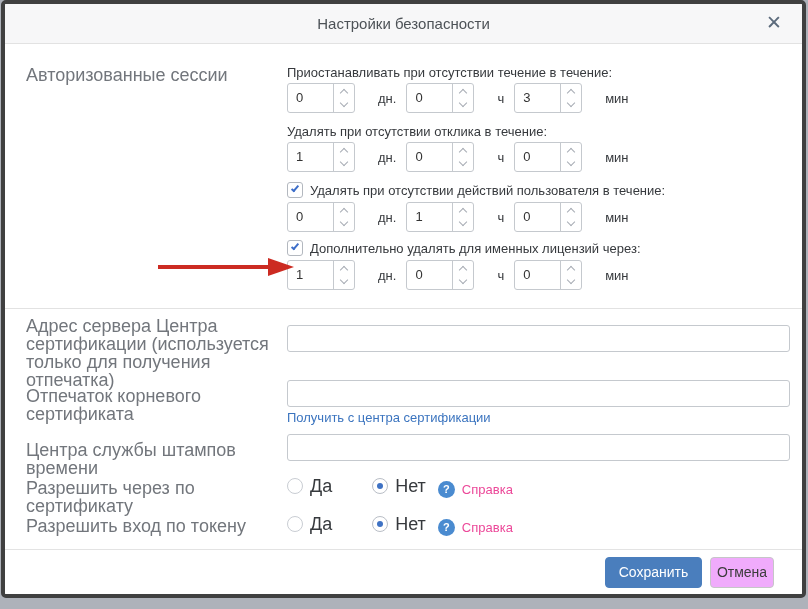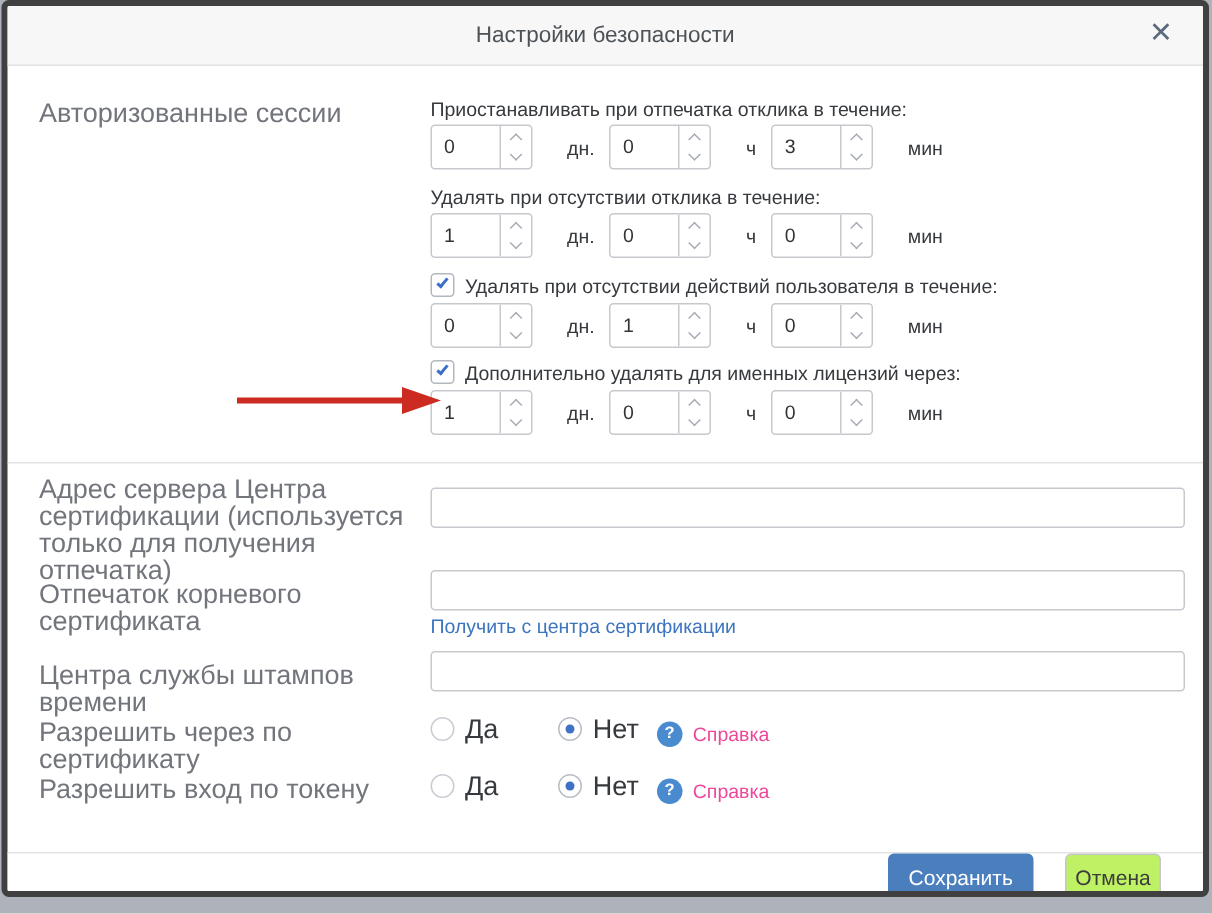--- a/index.html
+++ b/index.html
@@ -103,51 +103,50 @@
     display:flex; align-items:center; margin-left:12px; margin-top:6px; cursor:pointer;
   }
   .help-icon {
     width:17px; height:17px; border-radius:50%; background:#4a8bd0;
     color:#fff; font-size:11px; font-weight:bold; text-align:center;
     line-height:17px;
   }
   .help-text { margin-left:7px; font-size:13px; color:#ec4899; }
   .arrow-svg { position:absolute; left:151px; top:251px; }
   .dlg-footer {
-    position:absolute; left:0; right:0; bottom:0; height:26px;
+    position:absolute; left:0; right:0; bottom:0; height:45px;
     background:#fff; border-top:1px solid #e3e3e3;
-    display:flex; align-items:flex-start; justify-content:flex-end;
+    display:flex; align-items:center; justify-content:flex-end;
     padding-right:28px;
-    gap:13px;
   }
   .btn {
     height:31px; border-radius:4px; font-size:14px; cursor:pointer;
     font-family:"Liberation Sans","DejaVu Sans",sans-serif;
   }
   .btn-primary {
     background:#4a7ebd; border:1px solid #4a7ebd; color:#fff;
     width:97px; margin-right:8px;
   }
   .btn-secondary {
-    background:#bef264; border:1px solid #c6c6c8; color:#3c3c3c; width:64px;
+    background:#f0abfc; border:1px solid #c6c6c8; color:#3c3c3c; width:64px;
   }
 </style>
 </head>
 <body>
 
 <div class="dialog">
 
   <div class="dlg-header">
     <div class="dlg-title">Настройки безопасности</div>
     <div class="close-btn">✕</div>
   </div>
 
   <div class="left-label" style="top:62px">Авторизованные сессии</div>
 
-  <div class="ctl-label" style="top:61px">Приостанавливать при отпечатка отклика в течение:</div>
+  <div class="ctl-label" style="top:61px">Приостанавливать при отсутствии течение в течение:</div>
   <div class="spin-row" style="top:79px">
     <div class="spinner">
       <div class="spin-value">0</div>
       <div class="spin-btns">
         <div class="spin-up">
             <i class="chev up"></i>
           </div>
         <div class="spin-down">
             <i class="chev down"></i>
           </div>

